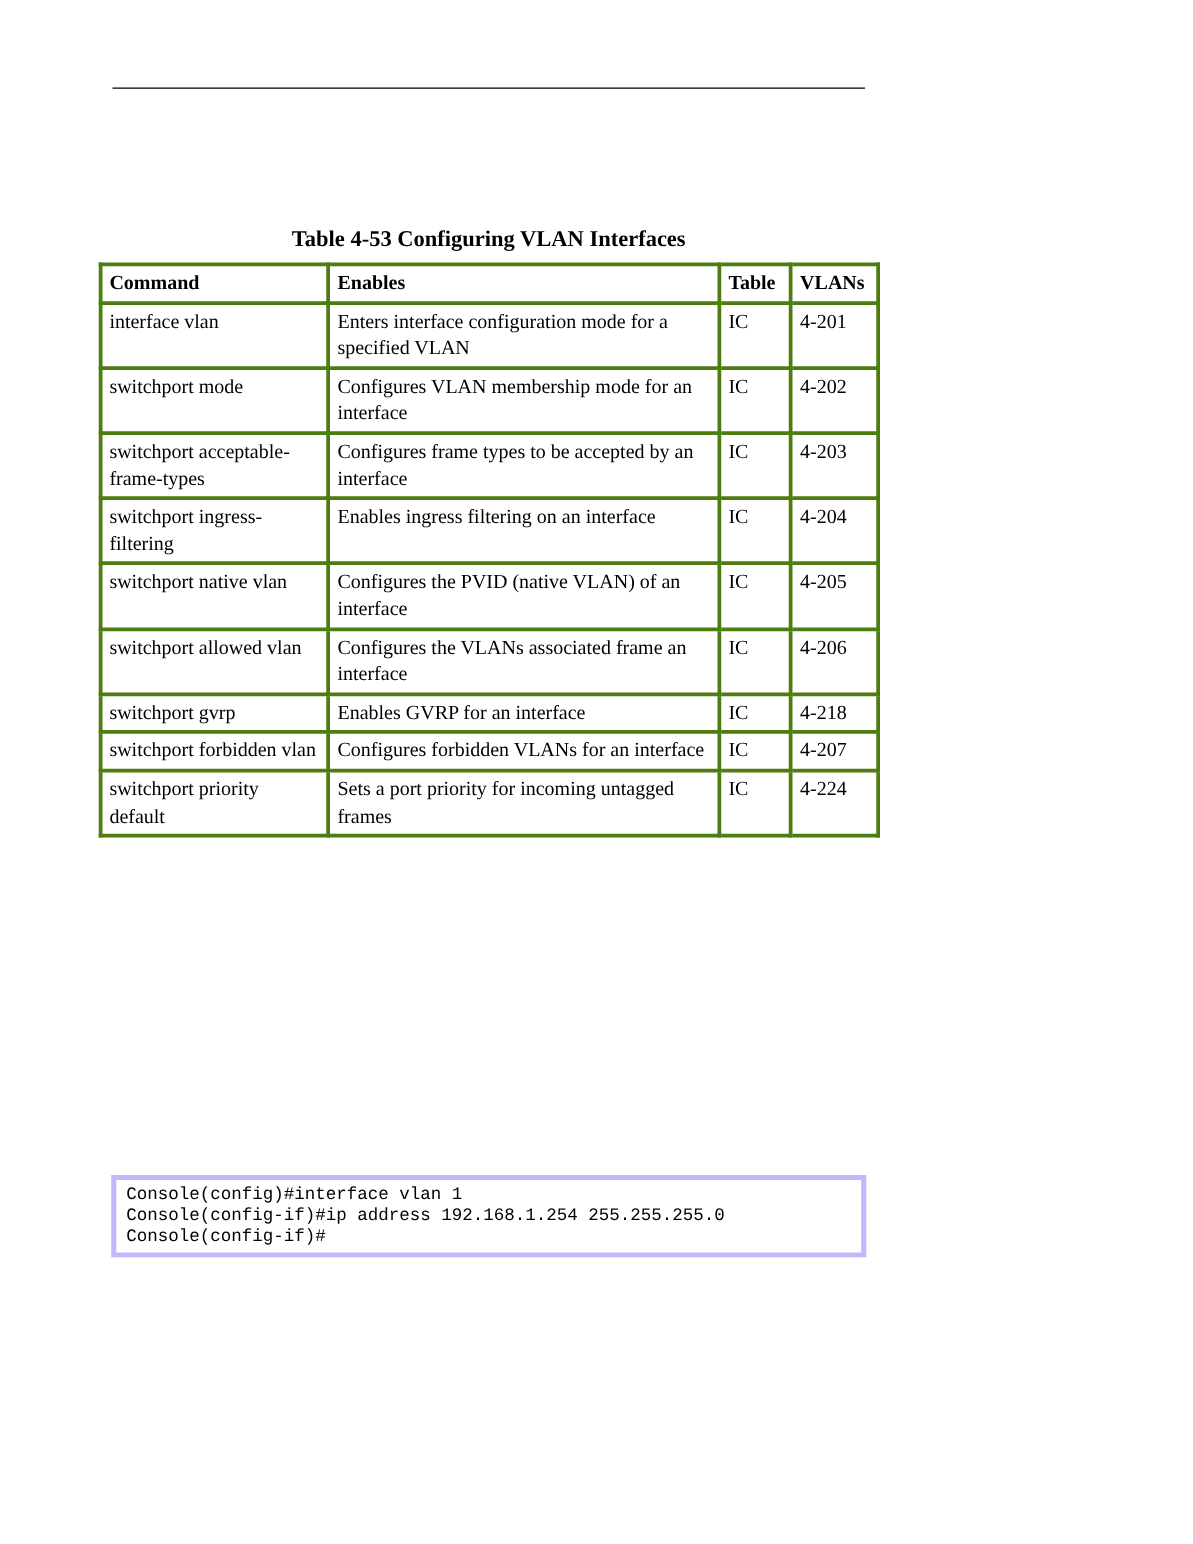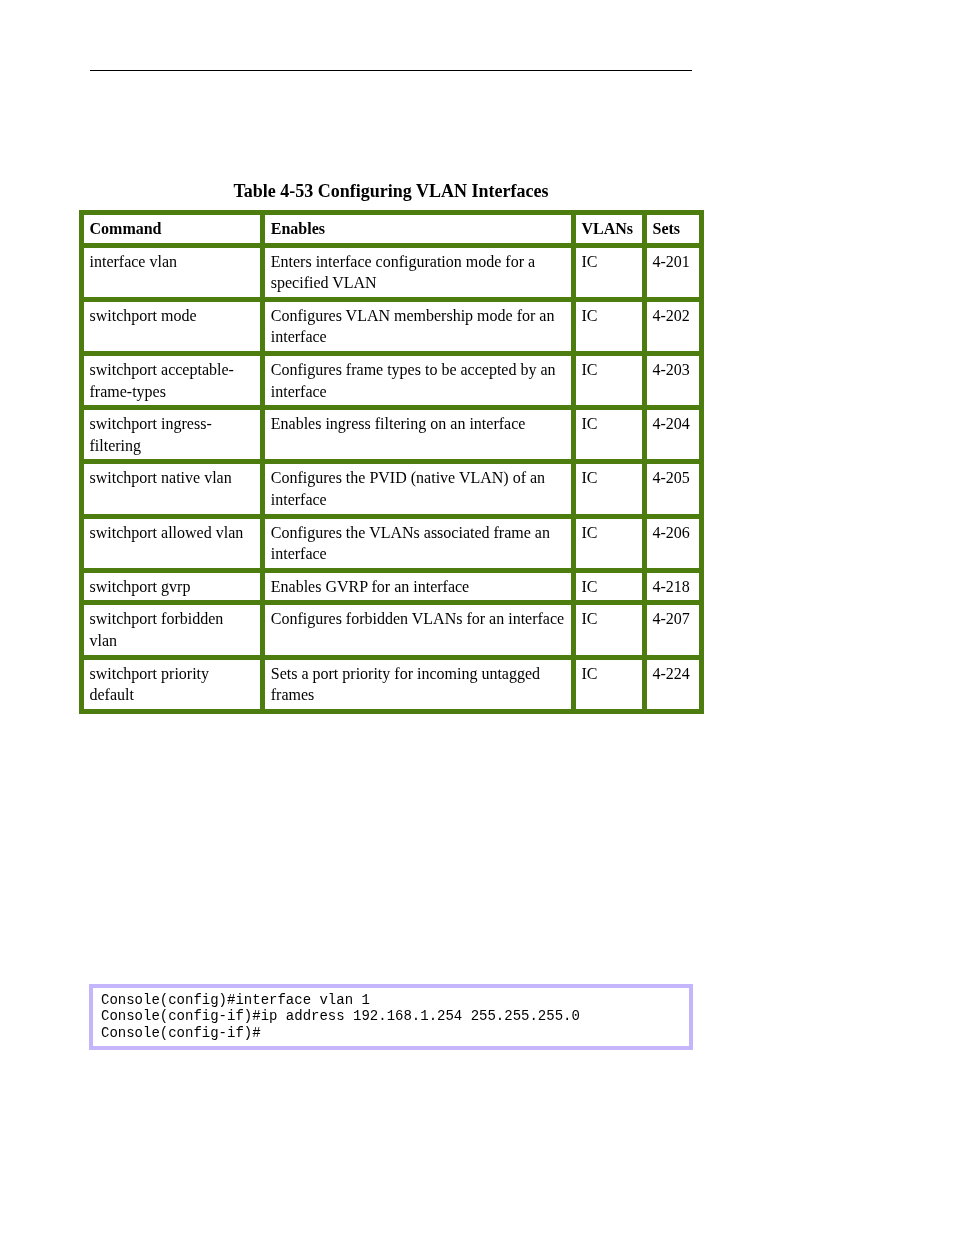--- a/index.html
+++ b/index.html
@@ -26,21 +26,21 @@
     font-size: 18px;
     margin: 110px 0 8px 0;
   }
   table.cmd {
     border-collapse: collapse;
     margin: 0 auto;
     width: 625px;
     font-size: 16px;
   }
   table.cmd th, table.cmd td {
-    border: 5px solid #4d7c0f;
+    border: 3px solid #4d7c0f;
     padding: 3px 6px;
     vertical-align: top;
     text-align: left;
     line-height: 1.35;
   }
   table.cmd th {
     font-weight: bold;
   }
   .col-cmd  { width: 175px; }
   .col-func { width: 300px; }
@@ -71,22 +71,22 @@
     <colgroup>
       <col class="col-cmd">
         <col class="col-func">
         <col class="col-mode">
         <col class="col-page">
     </colgroup>
     <tbody>
         <tr>
       <th>Command</th>
       <th>Enables</th>
+      <th>Table</th>
       <th>VLANs</th>
-      <th>Sets</th>
     </tr>
     <tr>
       <td>interface vlan</td>
       <td>Enters interface configuration mode for a specified VLAN</td>
       <td>IC</td>
       <td>4-201</td>
     </tr>
     <tr>
       <td>switchport mode</td>
       <td>Configures VLAN membership mode for an interface</td>

